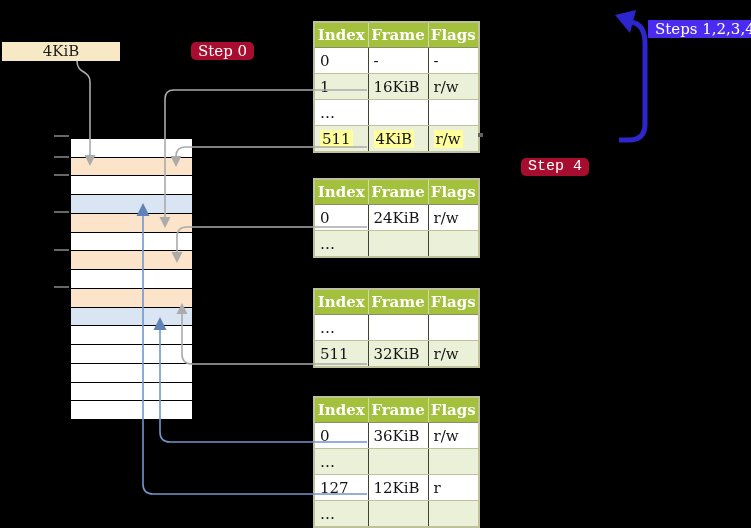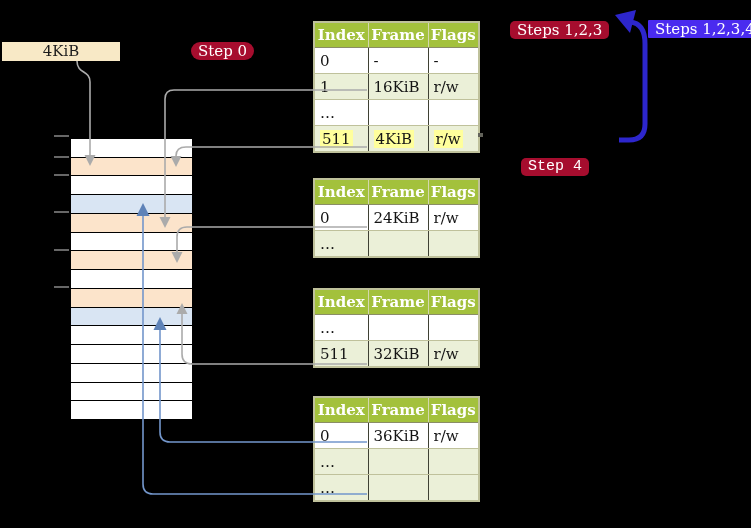--- a/index.html
+++ b/index.html
@@ -47,21 +47,21 @@
   table.pt tr.alt td{background:var(--table-row-alt-bg)}
   .hl{background:var(--highlight);padding:0 2px;}
   #t1{top:21px}#t2{top:178px}#t3{top:288px}#t4{top:396px}
   
   .badge{
     position:absolute;color:#fff;font-size:15px;line-height:16px;
     padding:1px 7px;white-space:nowrap;z-index:6;
   }
   .badge.red{background:var(--badge-red);border-radius:5px;}
   .badge.blue{background:var(--badge-blue);border-radius:1px;}
-  #badge-step0{left:191px;top:42px;border-radius:9px;}
+  #badge-step0{left:191px;top:42px;}
   #badge-steps123{left:510px;top:21px;}
   #badge-steps1234{left:648px;top:20px;}
   #badge-step4{left:521px;top:158px;font-family:Liberation Mono, monospace;}
   #frame-label{
     position:absolute;left:2px;top:42px;width:118px;height:19px;
     background:var(--frame-label-bg);color:#1c1c1c;font-size:15px;
     text-align:center;line-height:19px;
   }
   
   #memory{
@@ -84,21 +84,20 @@
   #overlay .tick{stroke:#8a8a8a;stroke-width:1.5;}
 </style>
 </head>
 <body>
 
 <div id="canvas">
 
   <div id="frame-label">4KiB</div>
 
   <div id="badge-step0" class="badge red">Step 0</div>
-  <div id="badge-steps123" class="badge red">Steps 1,2,3</div>
   <div id="badge-steps1234" class="badge blue">Steps 1,2,3,4</div>
   <div id="badge-step4" class="badge red">Step 4</div>
 
   <div id="memory">
       <div class="mrow free"></div>
       <div class="mrow table"></div>
       <div class="mrow free"></div>
       <div class="mrow page"></div>
       <div class="mrow table"></div>
       <div class="mrow free"></div>
@@ -220,20 +219,25 @@
     <tbody>
       <tr>
         <td>0</td>
         <td>36KiB</td>
         <td>r/w</td>
       </tr>
       <tr class="alt">
         <td>…</td>
         <td></td>
         <td></td>
+      </tr>
+      <tr>
+        <td>127</td>
+        <td>12KiB</td>
+        <td>r</td>
       </tr>
       <tr class="alt">
         <td>…</td>
         <td></td>
         <td></td>
       </tr>
     </tbody>
   </table>
 
   <svg id="overlay" width="751" height="528" viewBox="0 0 751 528">

